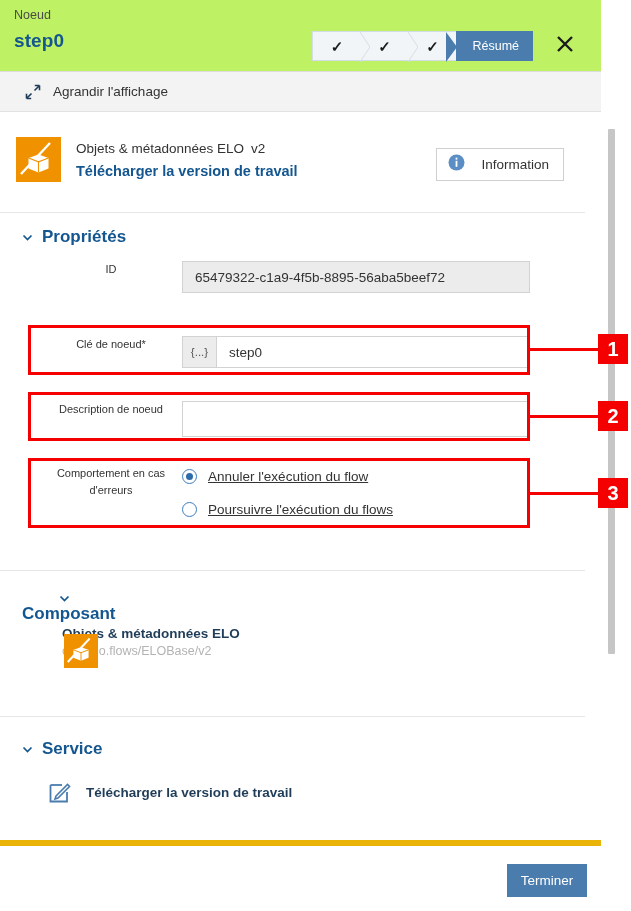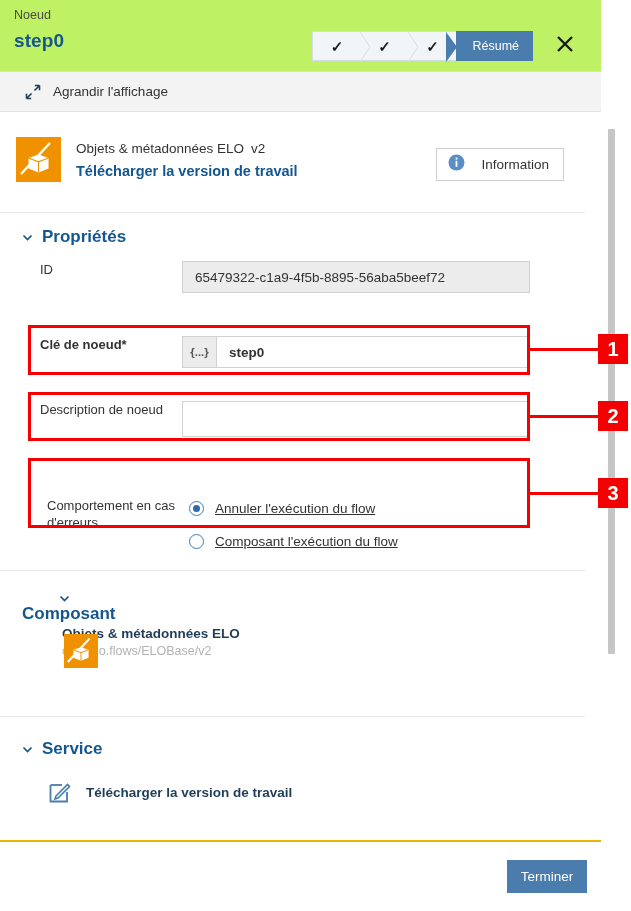--- a/index.html
+++ b/index.html
@@ -188,24 +188,25 @@
 
   
   .row {
     position: absolute;
     display: flex;
     align-items: flex-start;
   }
   .row-label {
     width: 160px;
     flex: none;
-    font-size: 13px;
+    font-size: 11px;
     color: #333333;
     line-height: 17px;
     padding-left: 18px;
+    text-align: center;
   }
   .field-readonly {
     width: 348px; height: 32px;
     background: #ececec;
     border: 1px solid #d2d2d2;
     display: flex;
     align-items: center;
     padding-left: 12px;
     font-size: 13.5px;
     color: #333333;
@@ -298,21 +299,21 @@
   .svc-icon {
     width: 24px; height: 24px;
     display: flex; align-items: center; justify-content: center;
   }
 
   
   .footer {
     position: absolute;
     left: 0; top: 840px; width: 601px; height: 71px;
     background: #ffffff;
-    border-top: 2px solid #eab308;
+    border-top: 6px solid #eab308;
   }
   .primary-btn {
     position: absolute;
     right: 14px; top: 18px;
     width: 80px; height: 33px;
     background: #4a7cad;
     color: #ffffff;
     border: none;
     font-size: 13.5px;
     font-family: "Liberation Sans", sans-serif;
@@ -455,43 +456,43 @@
         </svg>
     </span>
     <span>Propriétés</span>
   </div>
 
   <div class="row" style="left:22px; top:148px;">
     <div class="row-label">ID</div>
     <div class="field-readonly">65479322-c1a9-4f5b-8895-56aba5beef72</div>
   </div>
 
-  <div class="row" style="left:22px; top:223px;font-weight:bold;">
+  <div class="row" style="left:22px; top:223px;">
     <div class="row-label">Clé de noeud*</div>
     <div class="field-group">
       <div class="field-prefix">{...}</div>
       <div class="field-input">step0</div>
     </div>
   </div>
 
   <div class="row" style="left:22px; top:288px;">
     <div class="row-label">Description de noeud</div>
     <div class="field-textarea"></div>
   </div>
 
-  <div class="row" style="left:29px; top:352px;margin-top:32px;">
+  <div class="row" style="left:22px; top:352px;">
     <div class="row-label">Comportement en cas d'erreurs</div>
     <div class="radio-list">
       <div class="radio-item">
         <span class="radio-dot on"></span>
         <span class="radio-label">Annuler l'exécution du flow</span>
       </div>
       <div class="radio-item">
         <span class="radio-dot"></span>
-        <span class="radio-label">Composant l'exécution du flow</span>
+        <span class="radio-label">Poursuivre l'exécution du flows</span>
       </div>
     </div>
   </div>
 
   <div class="divider" style="top:457px;"></div>
 
   <div class="sec-head" style="top:480px;flex-direction:column;">
     <span class="caret">
       <svg width="11" height="11" viewBox="0 0 11 11">
           <path d="M1.5,3.5 L5.5,7.5 L9.5,3.5" fill="none" stroke="#14568f" stroke-width="1.7"></path>

